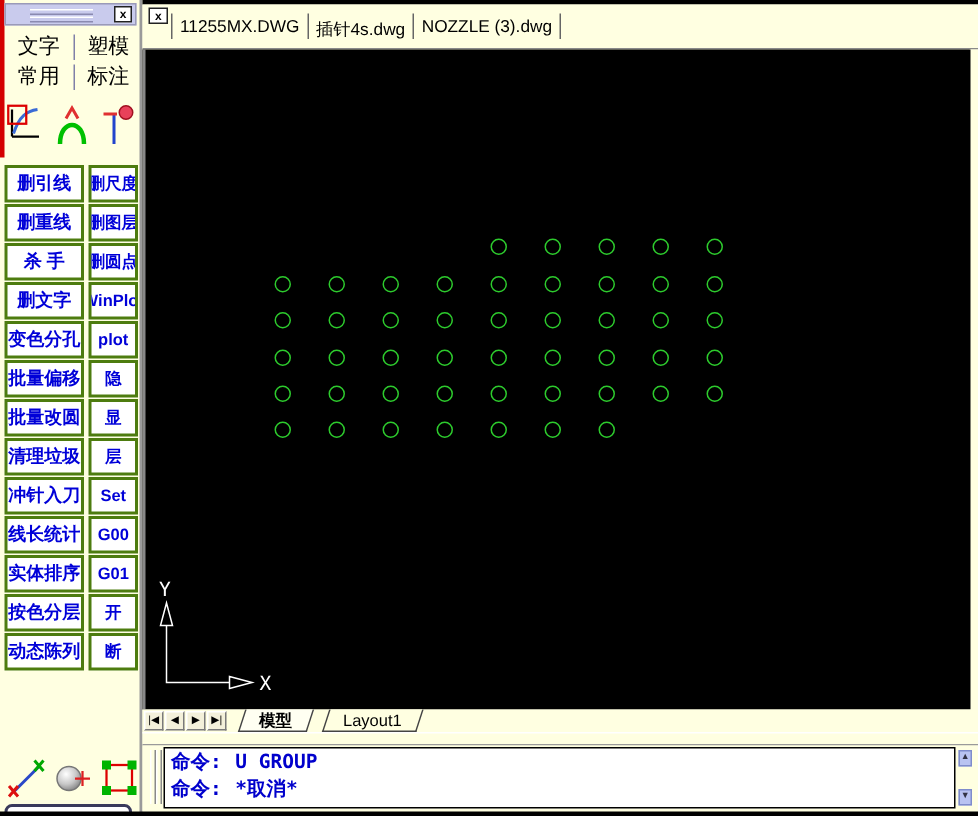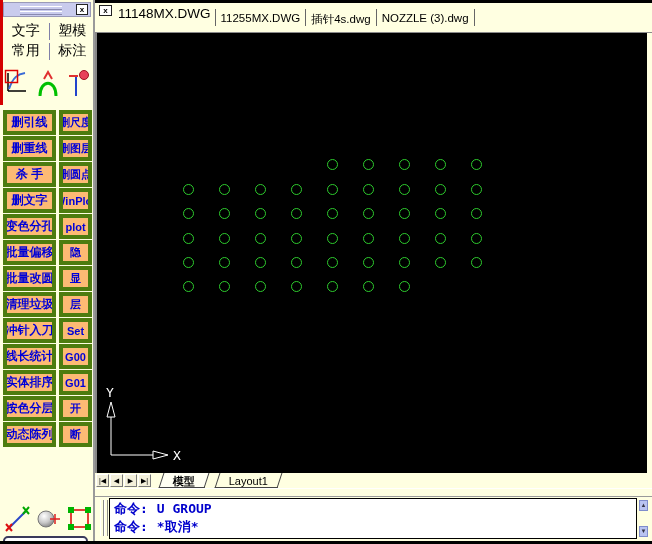--- a/index.html
+++ b/index.html
@@ -13,21 +13,21 @@
   .tgrip{position:absolute;left:16px;width:42px;height:2px;border-top:1px solid #ffffff;border-bottom:1px solid #8a8ab0;}
   .tgrip.g1{top:3px;}.tgrip.g2{top:8px;}
   .panel-close{position:absolute;right:2px;top:1px;width:12px;height:11px;background:#fff;border:1px solid #222;box-sizing:border-box;font-size:8px;line-height:9px;text-align:center;font-weight:bold;color:#000;cursor:pointer;}
   .panel-tabs{position:absolute;left:4px;top:21px;width:90px;}
   .ptrow{display:flex;align-items:center;height:20px;font-size:14px;color:#000;}
   .ptrow .plbl{width:52px;text-align:center;white-space:nowrap;}
   .ptsep{width:1px;height:17px;background:#8080a8;margin:0 1px;}
   .tool-icons{position:absolute;left:4px;top:62px;width:88px;height:42px;display:flex;gap:5px;align-items:center;}
   .btn-grid{position:absolute;left:3px;top:110px;width:92px;}
   .btn-row{display:flex;gap:3px;margin-bottom:1px;height:25px;}
-  .gbtn{background:#fdba74;border:4px solid #4d7c0f;box-sizing:border-box;color:#0000d8;font-weight:bold;display:flex;align-items:center;justify-content:center;cursor:pointer;overflow:hidden;white-space:nowrap;}
+  .gbtn{background:#ffffff;border:2px solid #4d7c0f;box-sizing:border-box;color:#0000d8;font-weight:bold;display:flex;align-items:center;justify-content:center;cursor:pointer;overflow:hidden;white-space:nowrap;}
   .gbtn.main{width:53px;font-size:12px;}
   .gbtn.side{width:33px;font-size:11px;}
   .bottom-icons{position:absolute;left:4px;top:504px;width:88px;height:30px;display:flex;gap:5px;align-items:center;}
   .panel-input{position:absolute;left:3px;top:536px;width:85px;height:14px;background:#fff;border:2px solid #3a3a5c;border-radius:5px;box-sizing:border-box;}
 
   
   .main-top-line{position:absolute;left:95px;top:0;width:557px;height:3px;background:#000;}
   .doc-tabbar{position:absolute;left:95px;top:3px;width:557px;height:30px;background:#ffffe1;border-bottom:1px solid #8a8a8a;box-sizing:border-box;display:flex;align-items:flex-start;}
   .doc-close{margin:2px 2px 0 4px;width:13px;height:11px;background:#fff;border:1px solid #222;box-sizing:border-box;font-size:8px;line-height:9px;text-align:center;font-weight:bold;color:#000;cursor:pointer;}
   .dtab{color:#000;cursor:pointer;white-space:nowrap;}
@@ -186,21 +186,20 @@
         <rect x="19" y="19" width="6" height="6" fill="#00b400"></rect>
       </svg>
     </div>
 
     <div class="panel-input"></div>
   </div>
 
   <div class="main-top-line"></div>
   <div class="doc-tabbar">
     <div class="doc-close">x</div>
-    <span class="dtab active">11148MX.DWG</span>
     <span class="dsep"></span>
     <span class="dtab idle">11255MX.DWG</span>
     <span class="dsep"></span>
     <span class="dtab idle">插针4s.dwg</span>
     <span class="dsep"></span>
     <span class="dtab idle">NOZZLE (3).dwg</span>
     <span class="dsep"></span>
   </div>
 
   <div class="canvas">

